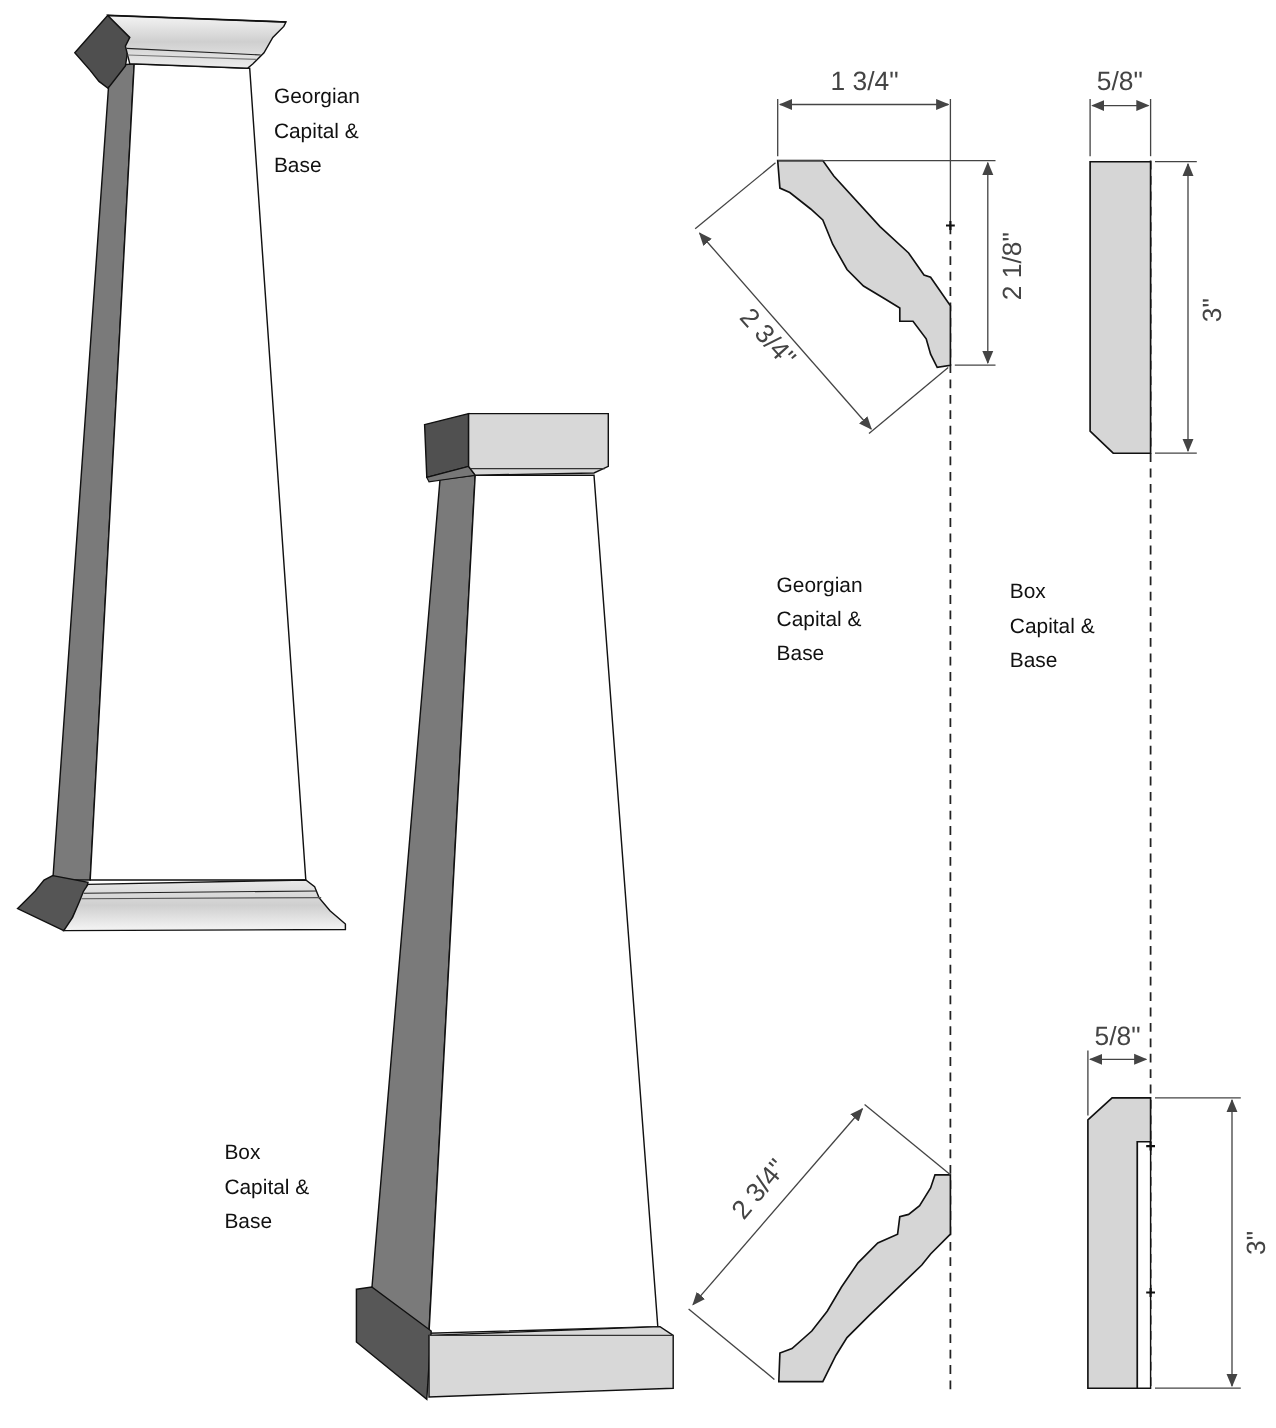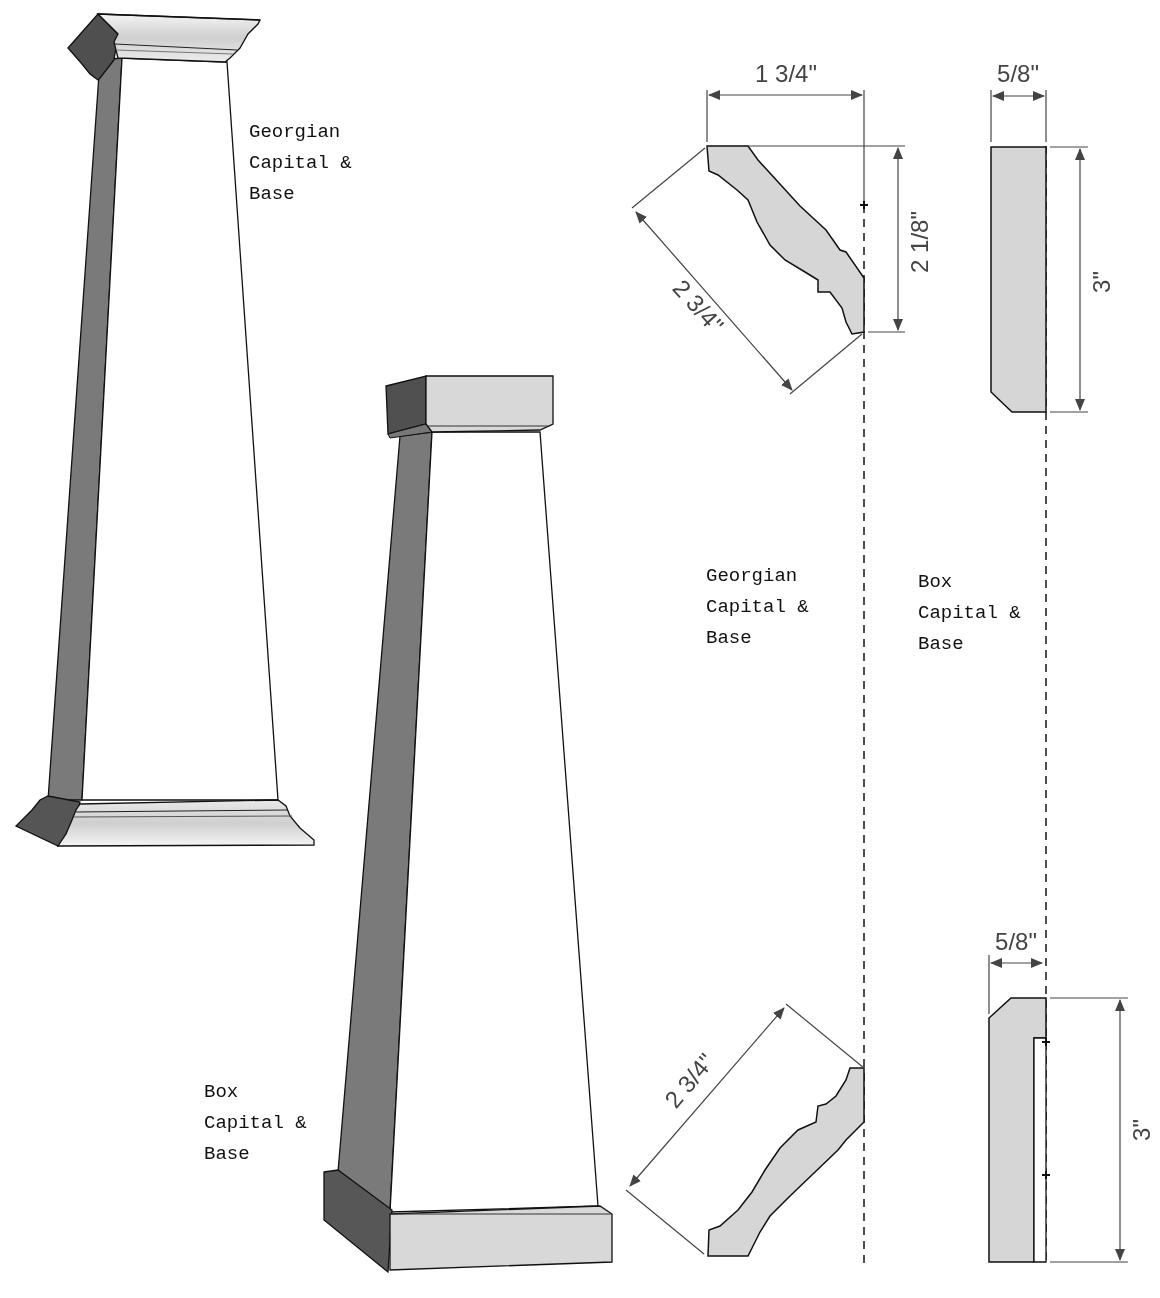--- a/index.html
+++ b/index.html
@@ -1,25 +1,24 @@
 <!DOCTYPE html>
 <html><head>
   <meta charset="utf-8">
   <style>
     html, body { margin: 0; padding: 0; background: #ffffff; }
     body { width: 1160px; height: 1298px; position: relative; overflow: hidden; }
     #canvas { position: absolute; left: 0; top: 0; }
     .label {
       position: absolute;
-      font-family: Liberation Mono, monospace;
+      font-family: Liberation Sans, sans-serif;
       font-size: 19px;
       line-height: 31px;
       color: #111111;
       white-space: nowrap;
-      margin-top: 44px;
     }
     .label span { display: block; }
     .dim {
       font-family: "Liberation Sans", sans-serif;
       font-size: 24px;
       fill: #444444;
     }
   </style>
 </head>
 <body>

